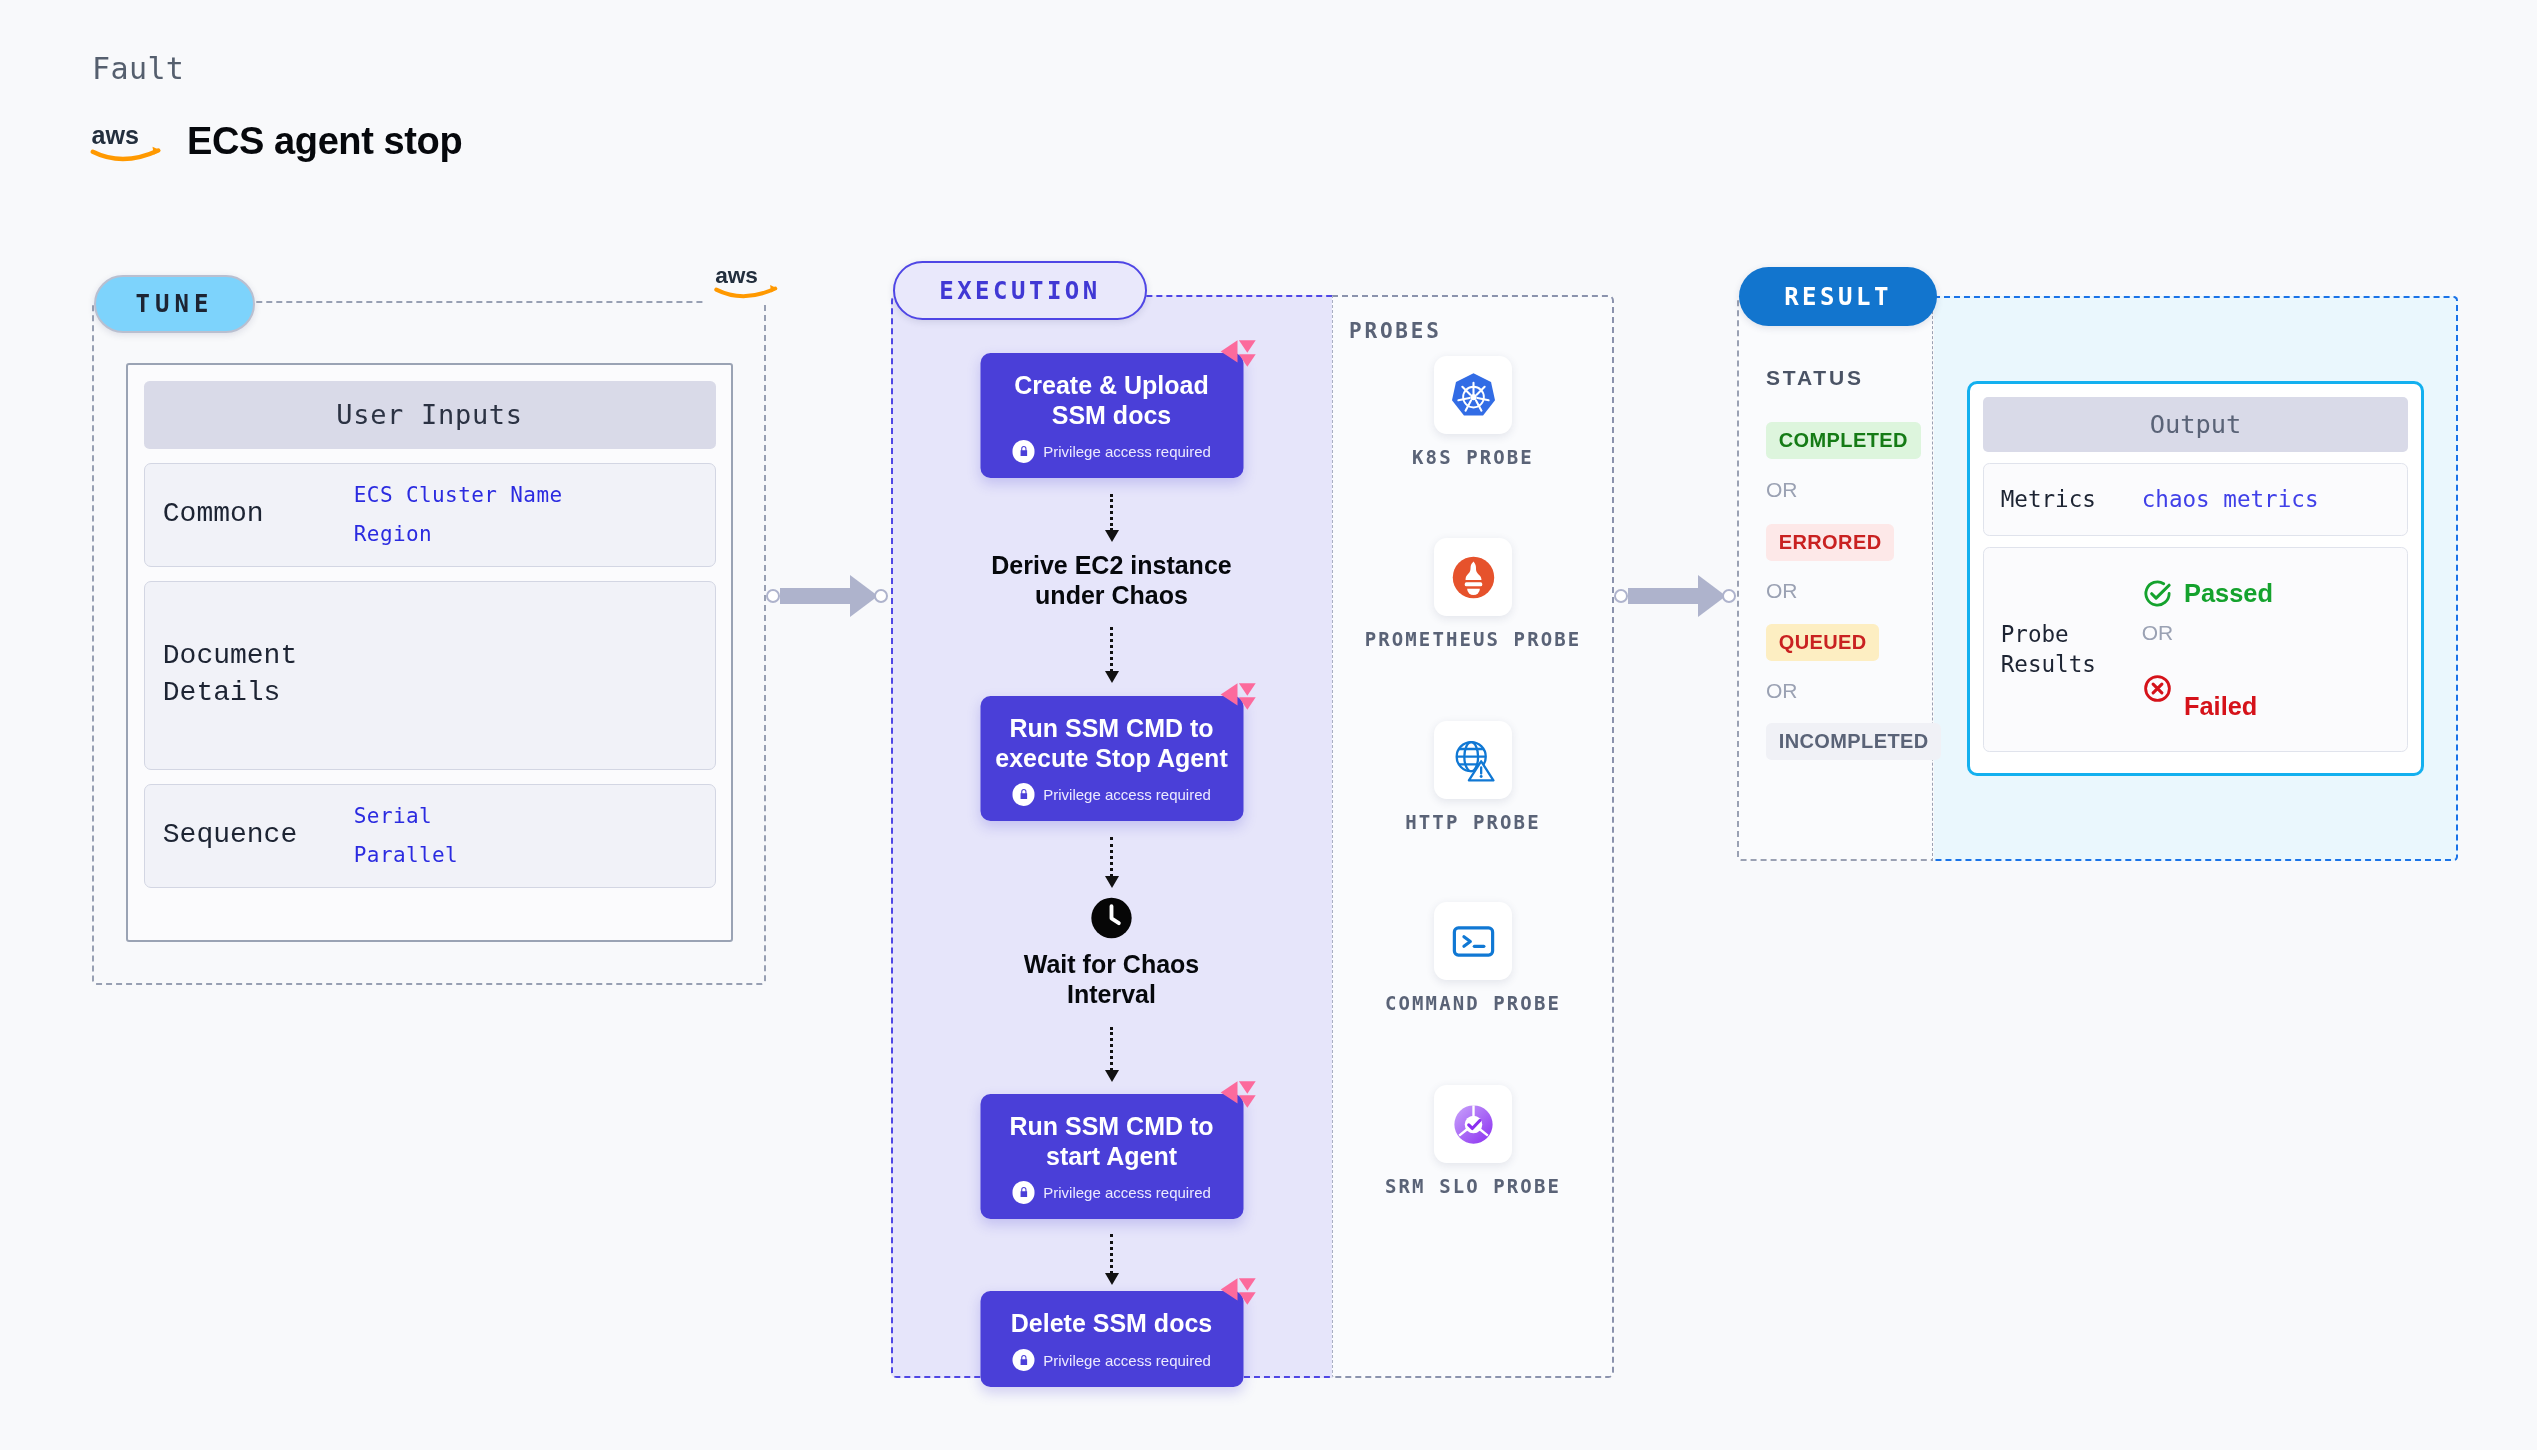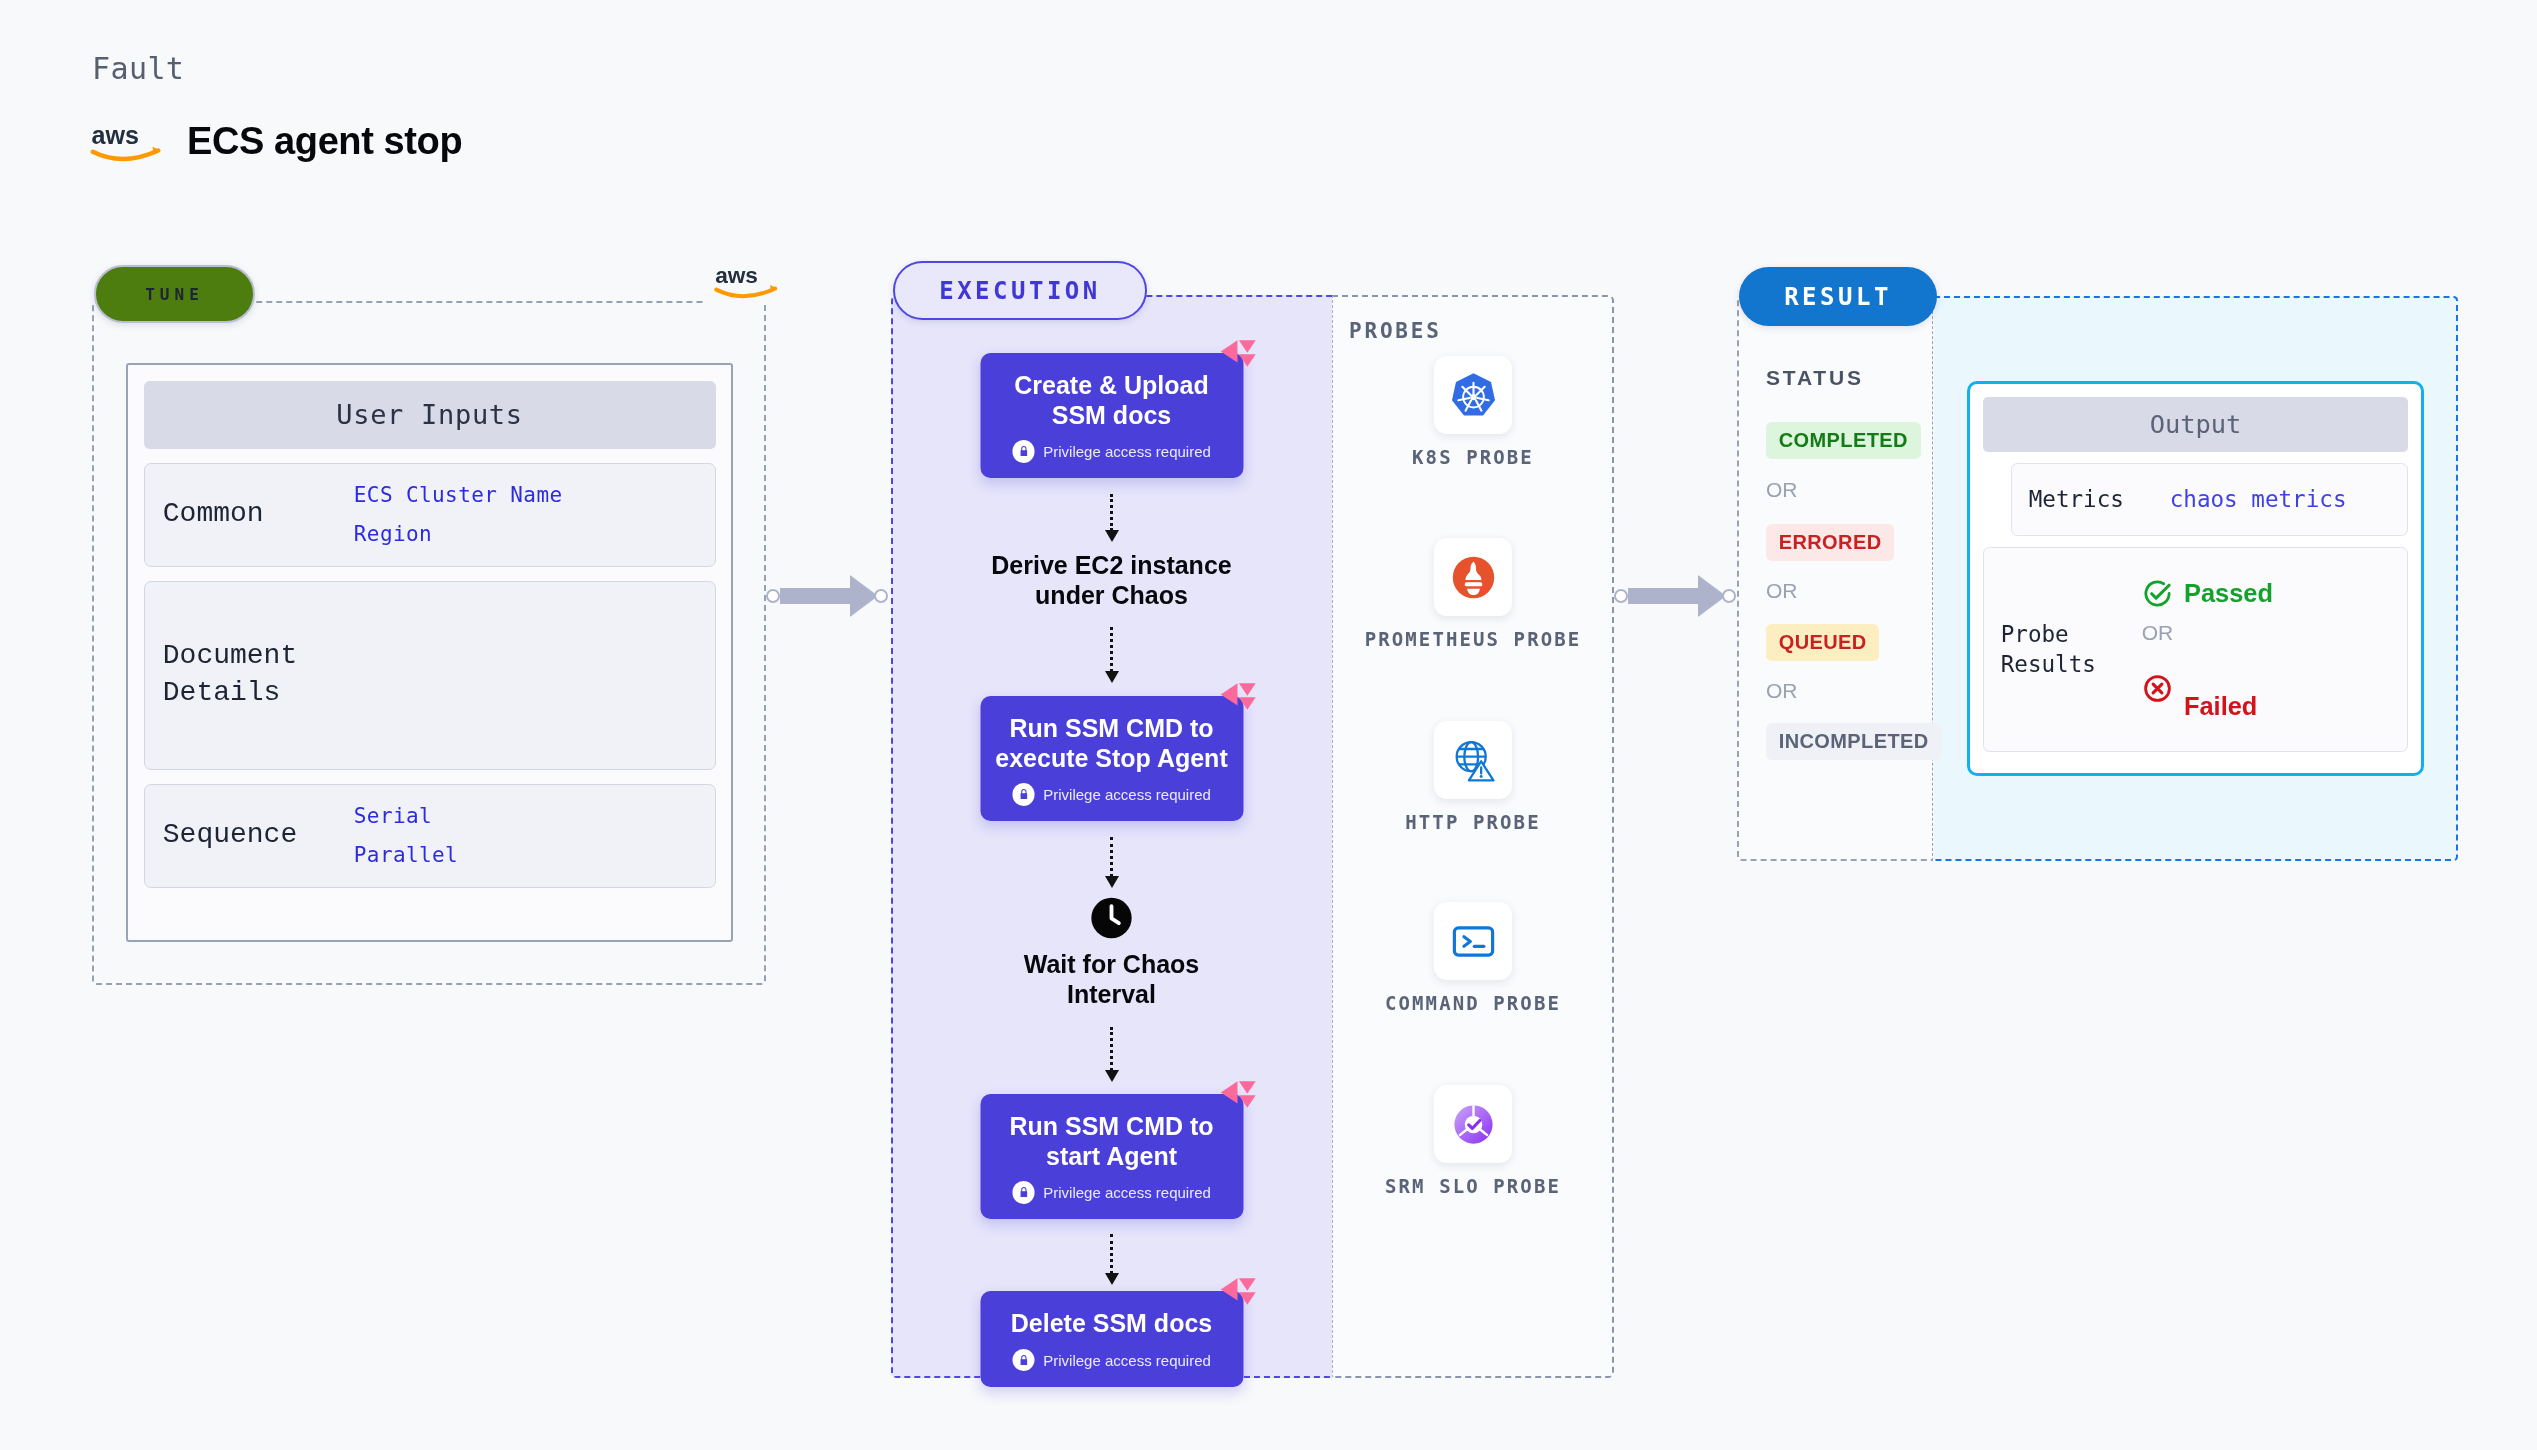--- a/index.html
+++ b/index.html
@@ -37,23 +37,23 @@
     border-radius: 705px; white-space: nowrap;
     box-shadow: 0 2.1px 7px rgba(40,50,90,.13);
   }
 
   
   #tune-panel {
     left: 92px; top: 301px; width: 674px; height: 684px;
     border: 2.1px dashed #98a0b3; border-radius: 4.2px; background: transparent;
   }
   #tune-badge {
-    left: 94px; top: 265px; width: 161px; height: 58px;
-    background: #4d7c0f; border: 2.1px solid #b9bfd0;
-    color: #1d2433; font-size: 16px; letter-spacing: 5px;
+    left: 94px; top: 275px; width: 161px; height: 58px;
+    background: #7dd3fc; border: 2.1px solid #b9bfd0;
+    color: #1d2433; font-size: 24px; letter-spacing: 5px;
   }
   .aws-badge-mark {
     position: absolute; left: 706px; top: 254px;
     width: 83px; height: 51px; background: #f8f9fb;
     display: flex; align-items: center; justify-content: center; z-index: 5;
   }
   .inputs-card {
     position: absolute; left: 126px; top: 363px;
     width: 607px; height: 579px;
     background: #fbfbfd; border: 2.1px solid #9aa3b4; border-radius: 3px;
@@ -519,21 +519,21 @@
   <div class="or-text" style="top:579px;">OR</div>
 
   <div class="status-chip" style="top:624px; background:#fdeec2; color:#c92121;">QUEUED</div>
   <div class="or-text" style="top:679px;">OR</div>
 
   <div class="status-chip" style="top:723px; background:#f0f1f6; color:#5a6377;">INCOMPLETED</div>
 
   <div class="output-card">
     <div class="output-head">Output</div>
 
-    <div class="output-row" style="height:73px;margin-left:28px;">
+    <div class="output-row" style="height:73px;">
       <div class="out-label">Metrics</div>
       <div class="out-metric">chaos metrics</div>
     </div>
 
     <div class="output-row" style="height:205px;">
       <div class="out-label">Probe Results</div>
       <div class="probe-res">
         <div class="res-line">
           <svg width="31" height="31" viewBox="0 0 24 24">
             <path d="M21 12a9 9 0 11-4.2-7.6" fill="none" stroke="#14a22d" stroke-width="2.2" stroke-linecap="round"></path>

